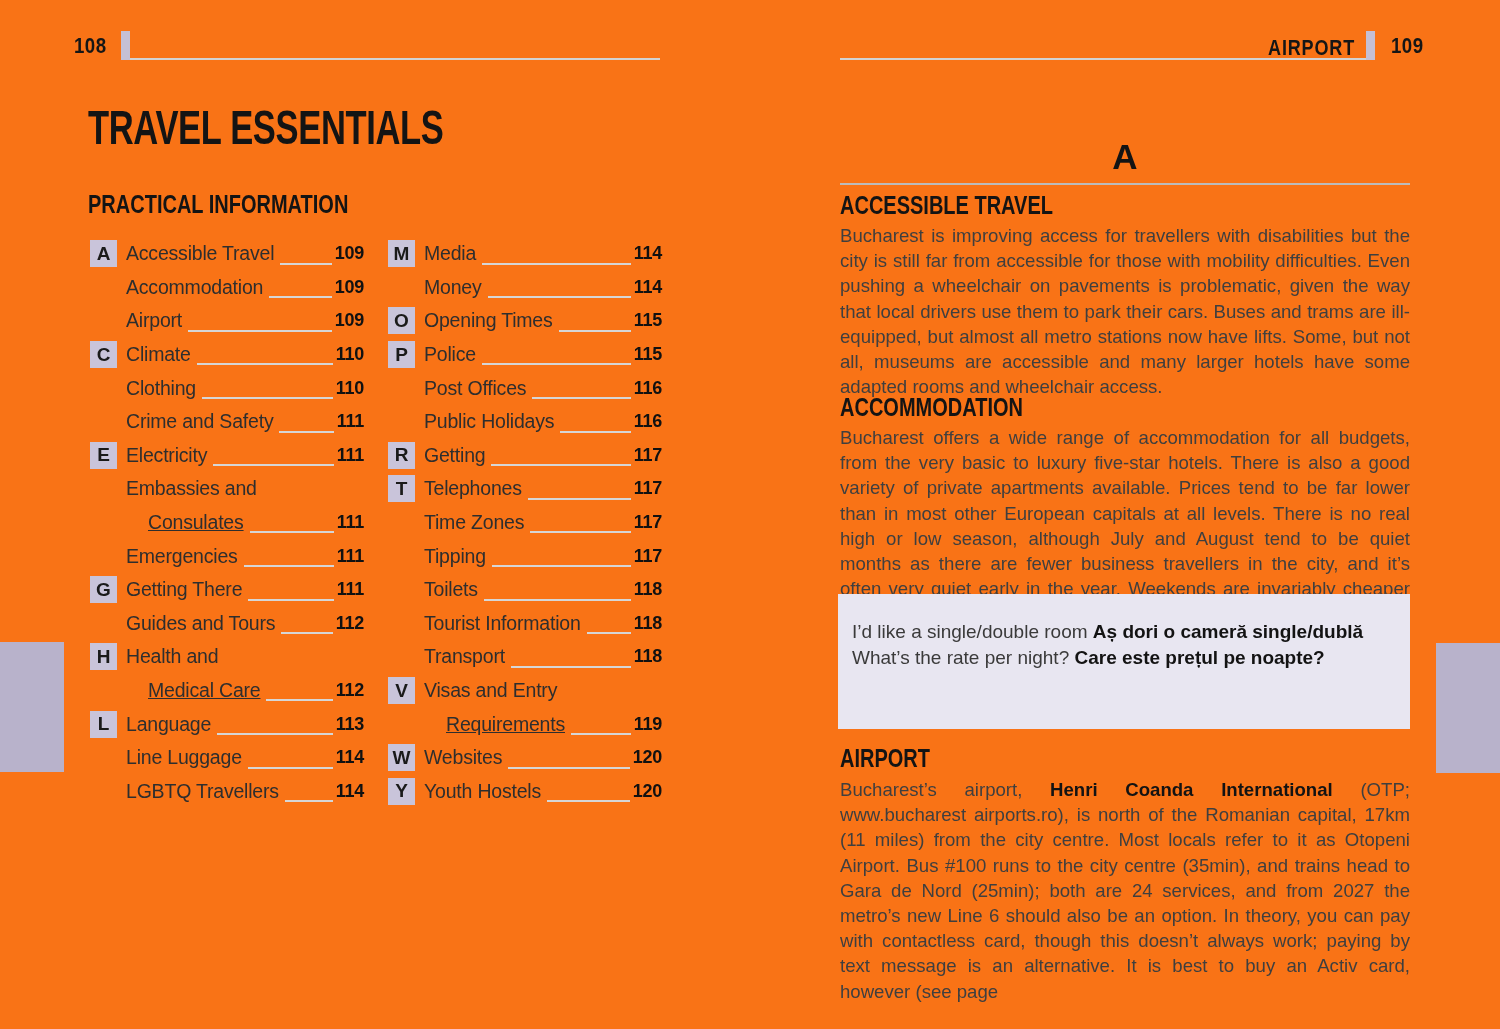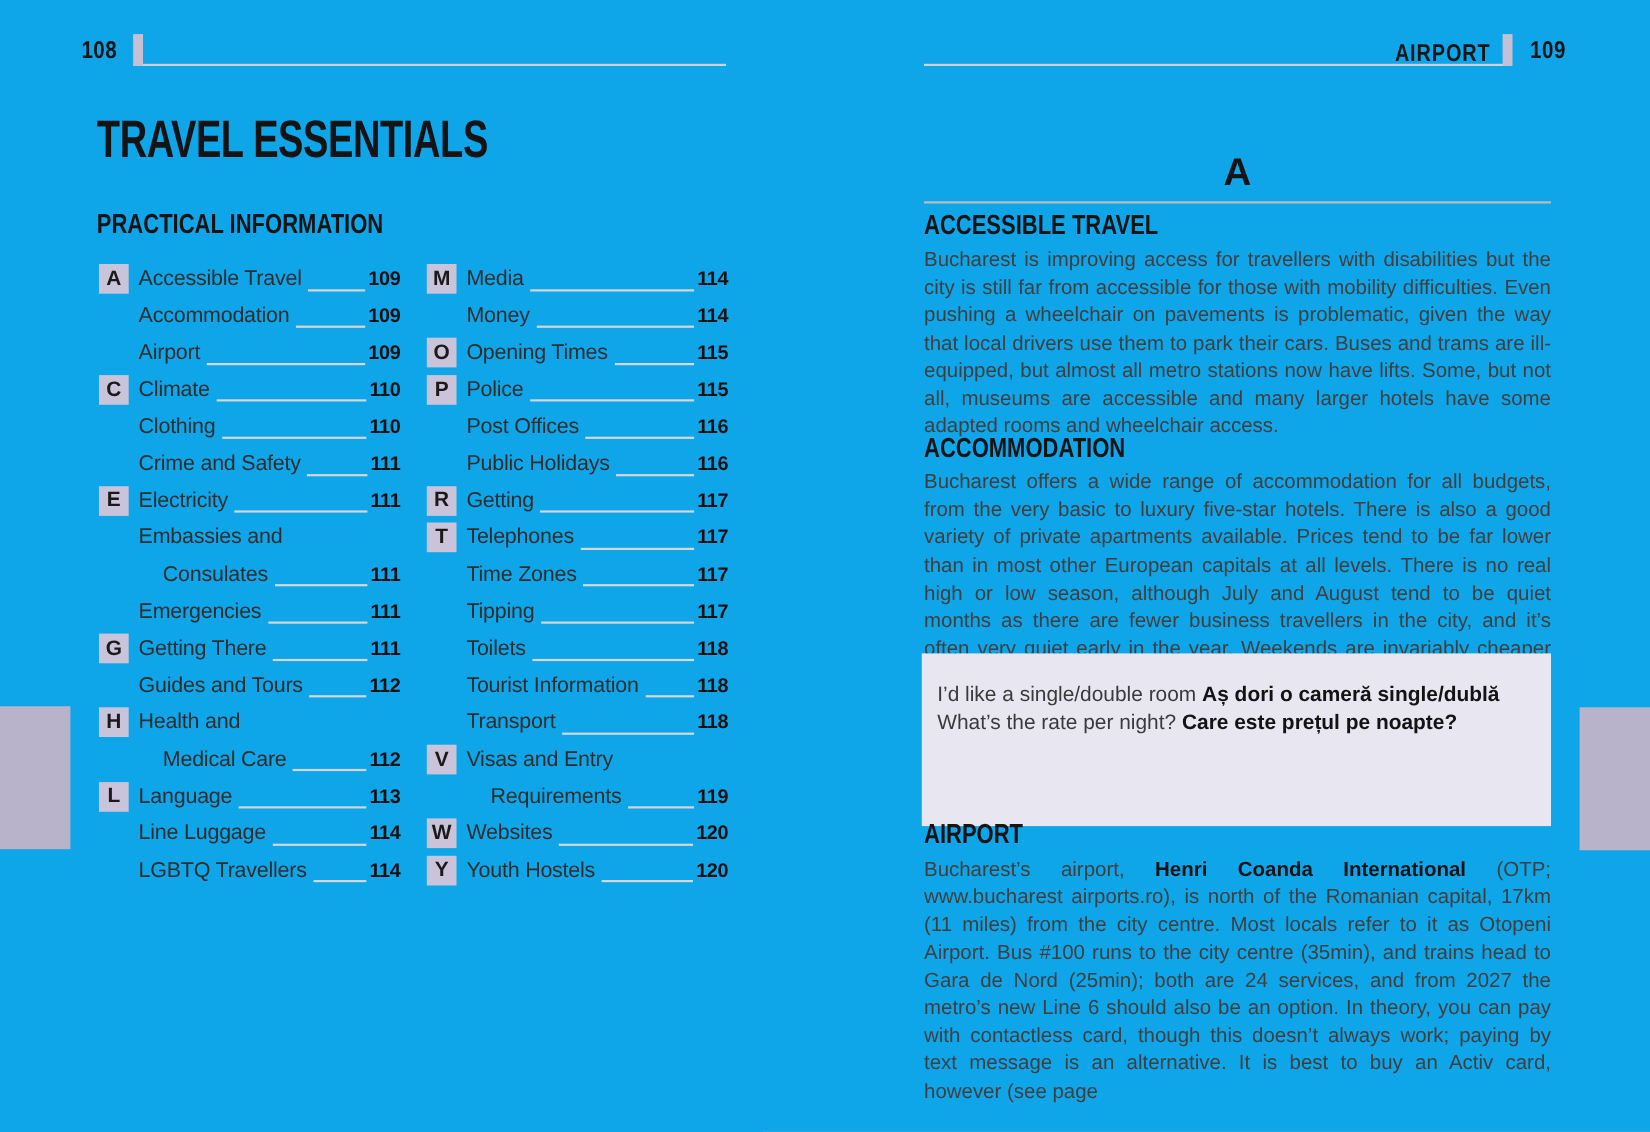--- a/index.html
+++ b/index.html
@@ -1,18 +1,18 @@
 <!DOCTYPE html>
 <html><head>
 <meta charset="utf-8">
 <style>
   * { margin:0; padding:0; box-sizing:border-box; }
   html,body { background:#ffffff; }
   .spread {
-    position:relative; width:1500px; height:1029px; background:#0ea5e9;
+    position:relative; width:1500px; height:1029px; background:#f97316;
     font-family:"Liberation Sans", sans-serif; overflow:hidden; color:#222;
   }
   .abs { position:absolute; }
 
   
   .folio { font-size:22px; font-weight:bold; color:#161616;
            transform:scaleX(.85); transform-origin:left center; letter-spacing:.5px; }
   .tick { width:9px; height:29px; background:#c5c0d5; }
   .hline { height:2px; background:#d2d2d2; }
 
@@ -22,21 +22,21 @@
   .kicker { font-size:25px; font-weight:bold; color:#141414;
             transform:scaleX(.8); transform-origin:left center; letter-spacing:0; white-space:nowrap; }
 
   .toc-col { display:flex; flex-direction:column; }
   .toc-row { display:flex; align-items:center; height:33.6px; }
   .toc-badge { width:27px; height:27px; flex:0 0 27px; background:#c9c4da; color:#1a1a1a;
                font-weight:bold; font-size:19px; display:flex; align-items:center; justify-content:center;
                margin-right:9px; }
   .toc-badge.empty { background:transparent; }
   .toc-label { font-size:19.5px; color:#2e2e2e; white-space:nowrap; letter-spacing:-.2px; }
-  .toc-label.indent { margin-left:22px; }
+  .toc-label.indent { margin-left:22px;text-decoration:underline; }
   .toc-leader { flex:1 1 auto; border-bottom:2px solid #d6d6d6; margin:0 3px 6px 6px; align-self:flex-end; min-width:12px; }
   .toc-page { font-size:18px; font-weight:bold; color:#111; letter-spacing:-.3px; }
 
   
   .rp-header-label { font-size:22px; font-weight:bold; color:#161616; text-align:right;
                      transform:scaleX(.82); transform-origin:right center; letter-spacing:1px; }
   .letter-head { font-size:35px; font-weight:bold; color:#141414; text-align:center; }
   .letter-rule { height:2px; background:#bcbcbc; }
   .sec-head { font-size:25px; font-weight:bold; color:#141414;
               transform:scaleX(.8); transform-origin:left center; white-space:nowrap; }
@@ -268,21 +268,21 @@
 
   <div class="abs letter-head" style="left:840px; top:137px; width:570px;">A</div>
   <div class="abs letter-rule" style="left:840px; top:183px; width:570px;"></div>
 
   <div class="abs sec-head" style="left:840px; top:191px;">ACCESSIBLE TRAVEL</div>
   <div class="abs body-par" style="left:840px; top:223px; width:570px;"><span>Bucharest is improving access for travellers with disabilities but the city is still far from accessible for those with mobility difficulties. Even pushing a wheelchair on pavements is problematic, given the way that local drivers use them to park their cars. Buses and trams are ill-equipped, but almost all metro stations now have lifts. Some, but not all, museums are accessible and many larger hotels have some adapted rooms and wheelchair access.</span></div>
 
   <div class="abs sec-head" style="left:840px; top:393px;">ACCOMMODATION</div>
   <div class="abs body-par" style="left:840px; top:425px; width:570px;"><span>Bucharest offers a wide range of accommodation for all budgets, from the very basic to luxury five-star hotels. There is also a good variety of private apartments available. Prices tend to be far lower than in most other European capitals at all levels. There is no real high or low season, although July and August tend to be quiet months as there are fewer business travellers in the city, and it’s often very quiet early in the year. Weekends are invariably cheaper than weekdays.</span></div>
 
-  <div class="abs phrasebox" style="left:838px; top:594px; width:572px; height:157px; padding:25px 14px 0 14px;">
+  <div class="abs phrasebox" style="left:838px; top:594px; width:572px; height:135px; padding:25px 14px 0 14px;">
       <div class="phrase"><span>I’d like a single/double room </span><span class="b">Aș dori o cameră single/dublă</span></div>
       <div class="phrase"><span>What’s the rate per night? </span><span class="b">Care este prețul pe noapte?</span></div>
     </div>
 
   <div class="abs sec-head" style="left:840px; top:744px;">AIRPORT</div>
   <div class="abs body-par" style="left:840px; top:777px; width:570px;"><span>Bucharest’s airport, </span><span class="b">Henri Coanda International</span><span> (OTP; www.bucharest airports.ro), is north of the Romanian capital, 17km (11 miles) from the city centre. Most locals refer to it as Otopeni Airport. Bus #100 runs to the city centre (35min), and trains head to Gara de Nord (25min); both are 24 services, and from 2027 the metro’s new Line 6 should also be an option. In theory, you can pay with contactless card, though this doesn’t always work; paying by text message is an alternative. It is best to buy an Activ card, however (see page</span></div>
 
   <div class="abs edge-tab" style="left:0; top:642px; width:64px; height:130px;"></div>
   <div class="abs edge-tab" style="left:1436px; top:643px; width:64px; height:130px;"></div>
 

